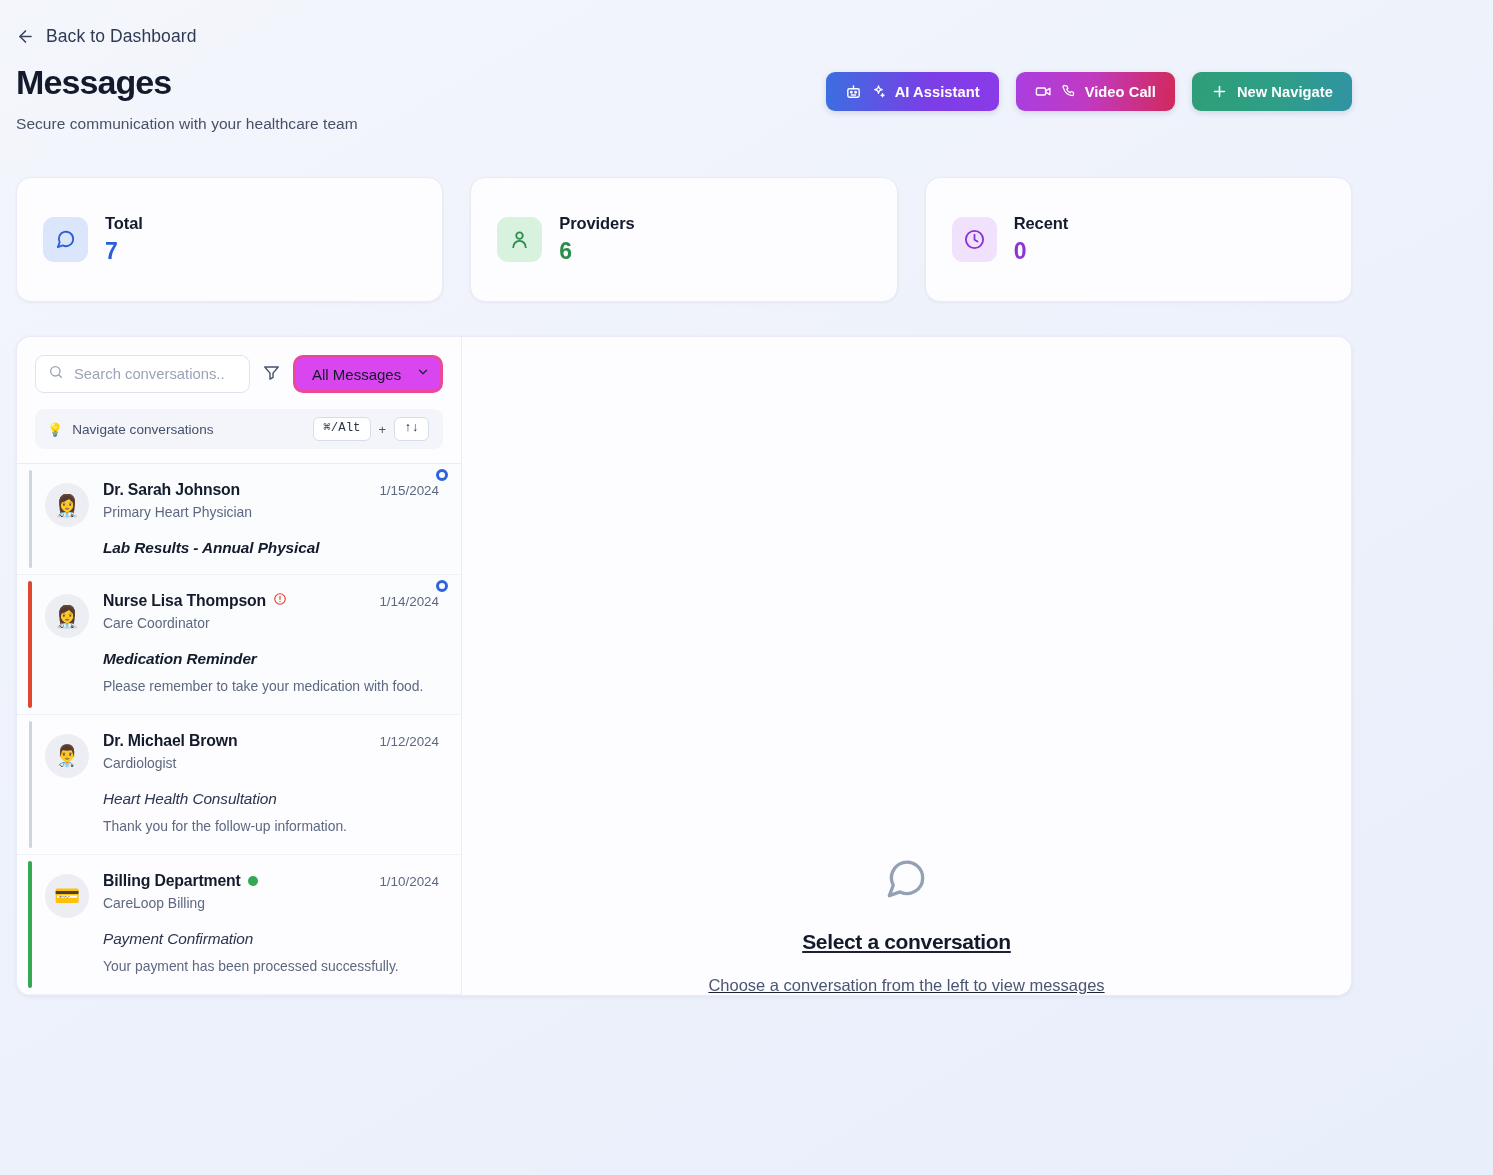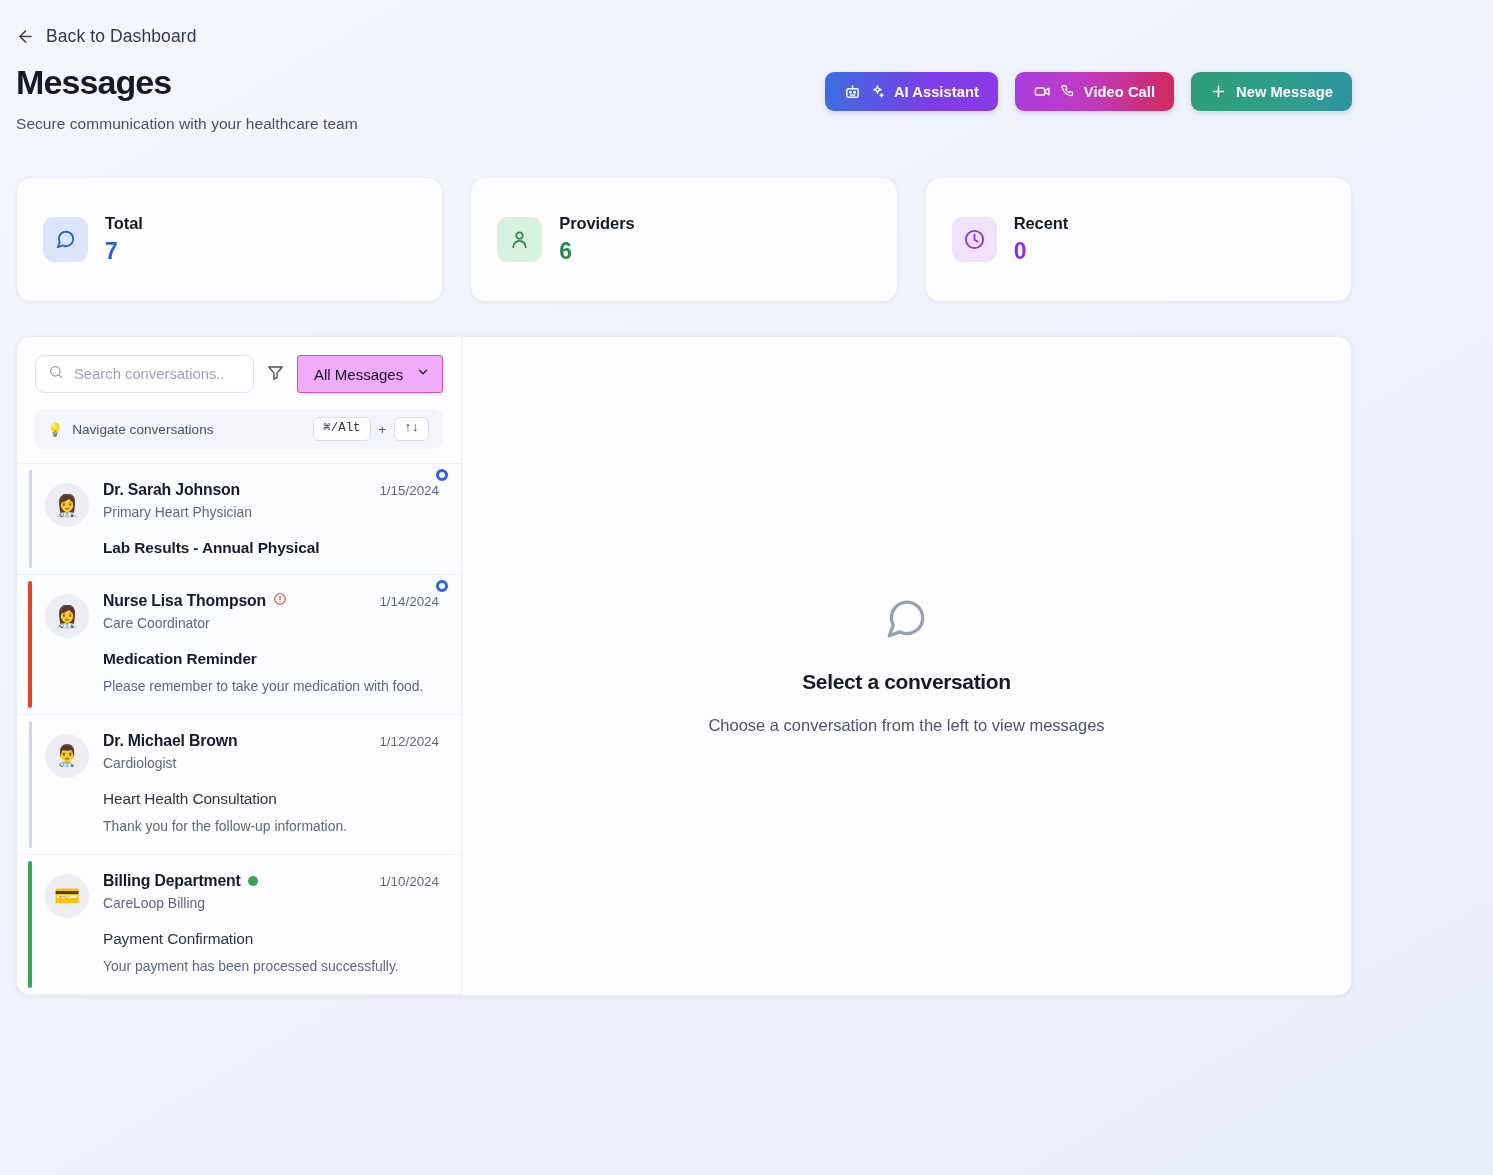--- a/index.html
+++ b/index.html
@@ -171,23 +171,23 @@
   }
   .search-input::placeholder { color: #9aa3b6; }
 
   .filter-icon { color: #45536e; flex: none; display: block; }
 
   .select-wrap { position: relative; flex: none; }
   .filter-select {
     appearance: none;
     -webkit-appearance: none;
     height: 38px;
-    border: 1px solid #ec4899;
-    border-radius: 3px;
-    background: #f0abfc;
+    border: 3px solid #ec4899;
+    border-radius: 10px;
+    background: #d946ef;
     padding: 0 38px 0 16px;
     font-size: 15px;
     font-family: inherit;
     color: #111827;
     outline: none;
     cursor: pointer;
   }
   .select-chevron {
     position: absolute;
     right: 13px; top: 50%;
@@ -305,36 +305,38 @@
     font-size: 13.9px;
     color: #5d6880;
     margin-top: 5px;
   }
   .conv-subject {
     font-size: 15.4px;
     margin-top: 19px;
     letter-spacing: -.1px;
     color: #141b2c;
     font-weight: 700;
+    font-style: italic;
   }
   .conv-subject.read { font-weight: 400; color: #2b3550; }
   .conv-preview {
     font-size: 13.9px;
     color: #5d6880;
     margin-top: 8px;
     line-height: 1.5;
   }
 
   
   .detail-col {
     flex: 1 1 auto;
     display: flex;
-    align-items: center;
+    align-items: flex-end;
     justify-content: center;
     background: #fdfdff;
+    text-decoration: underline;
   }
   .empty-state { text-align: center; margin-top: -4px; }
   .empty-icon { color: #94a0b4; display: block; margin: 0 auto; }
   .empty-title {
     font-size: 21px;
     font-weight: 700;
     color: #131a2b;
     margin-top: 26px;
     letter-spacing: -.35px;
   }
@@ -398,21 +400,21 @@
       <span>Video Call</span>
     </button>
 
     <button class="btn btn-new">
       <span>
         <svg width="17" height="17" viewBox="0 0 24 24" fill="none" stroke="currentColor" stroke-width="2.2" stroke-linecap="round">
             <path d="M12 5v14"></path>
             <path d="M5 12h14"></path>
           </svg>
       </span>
-      <span>New Message</span>
+      <span>New Navigate</span>
     </button>
   </div>
 </div>
 
 <div class="stats">
 
   <div class="stat-card">
     <div class="stat-icon ic-total">
       <svg width="23" height="23" viewBox="0 0 24 24" fill="none" stroke="currentColor" stroke-width="1.9" stroke-linecap="round" stroke-linejoin="round">
         <path d="M20 11.5a7.5 7.5 0 01-10.8 6.7L4 20l1.9-5A7.5 7.5 0 1120 11.5z"></path>

